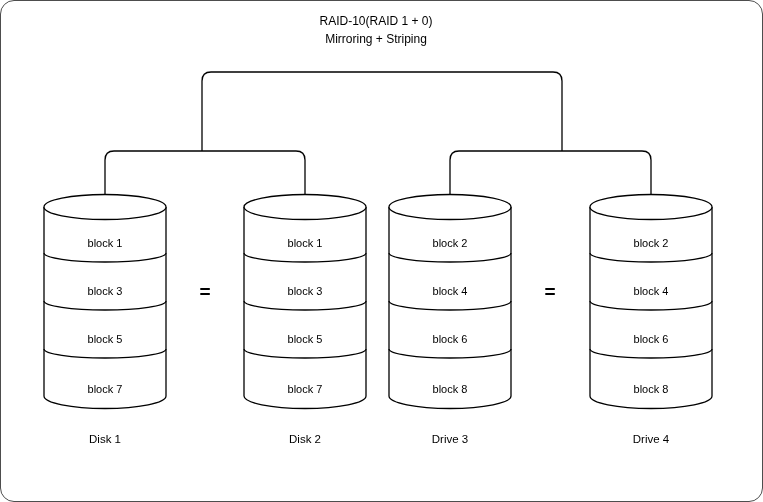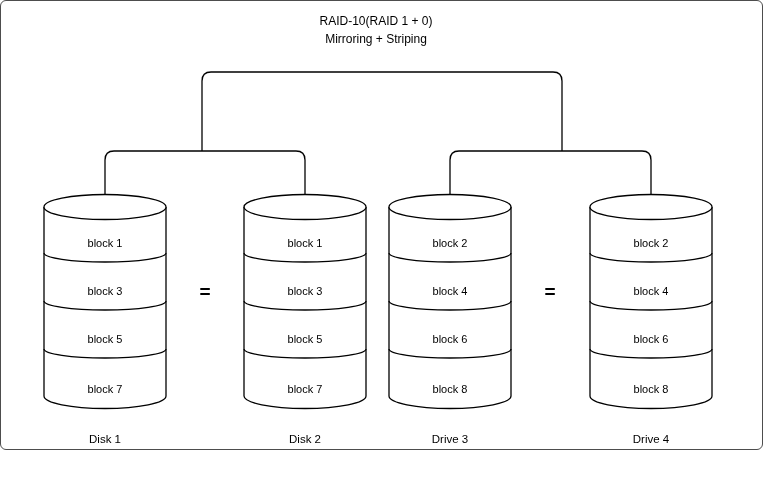--- a/index.html
+++ b/index.html
@@ -4,25 +4,25 @@
 <style>
   html, body {
     margin: 0;
     padding: 0;
     background: #ffffff;
     font-family: "Liberation Sans", sans-serif;
   }
   .page {
     position: relative;
     width: 763px;
-    height: 450px;
+    height: 502px;
     background: #ffffff;
     box-sizing: border-box;
     border: 1px solid #4d4d4d;
-    border-radius: 6px;
+    border-radius: 14px;
     overflow: hidden;
   }
   svg { display: block; }
   .line {
     fill: none;
     stroke: #000000;
     stroke-width: 1.3;
     stroke-linecap: butt;
     stroke-linejoin: round;
   }

